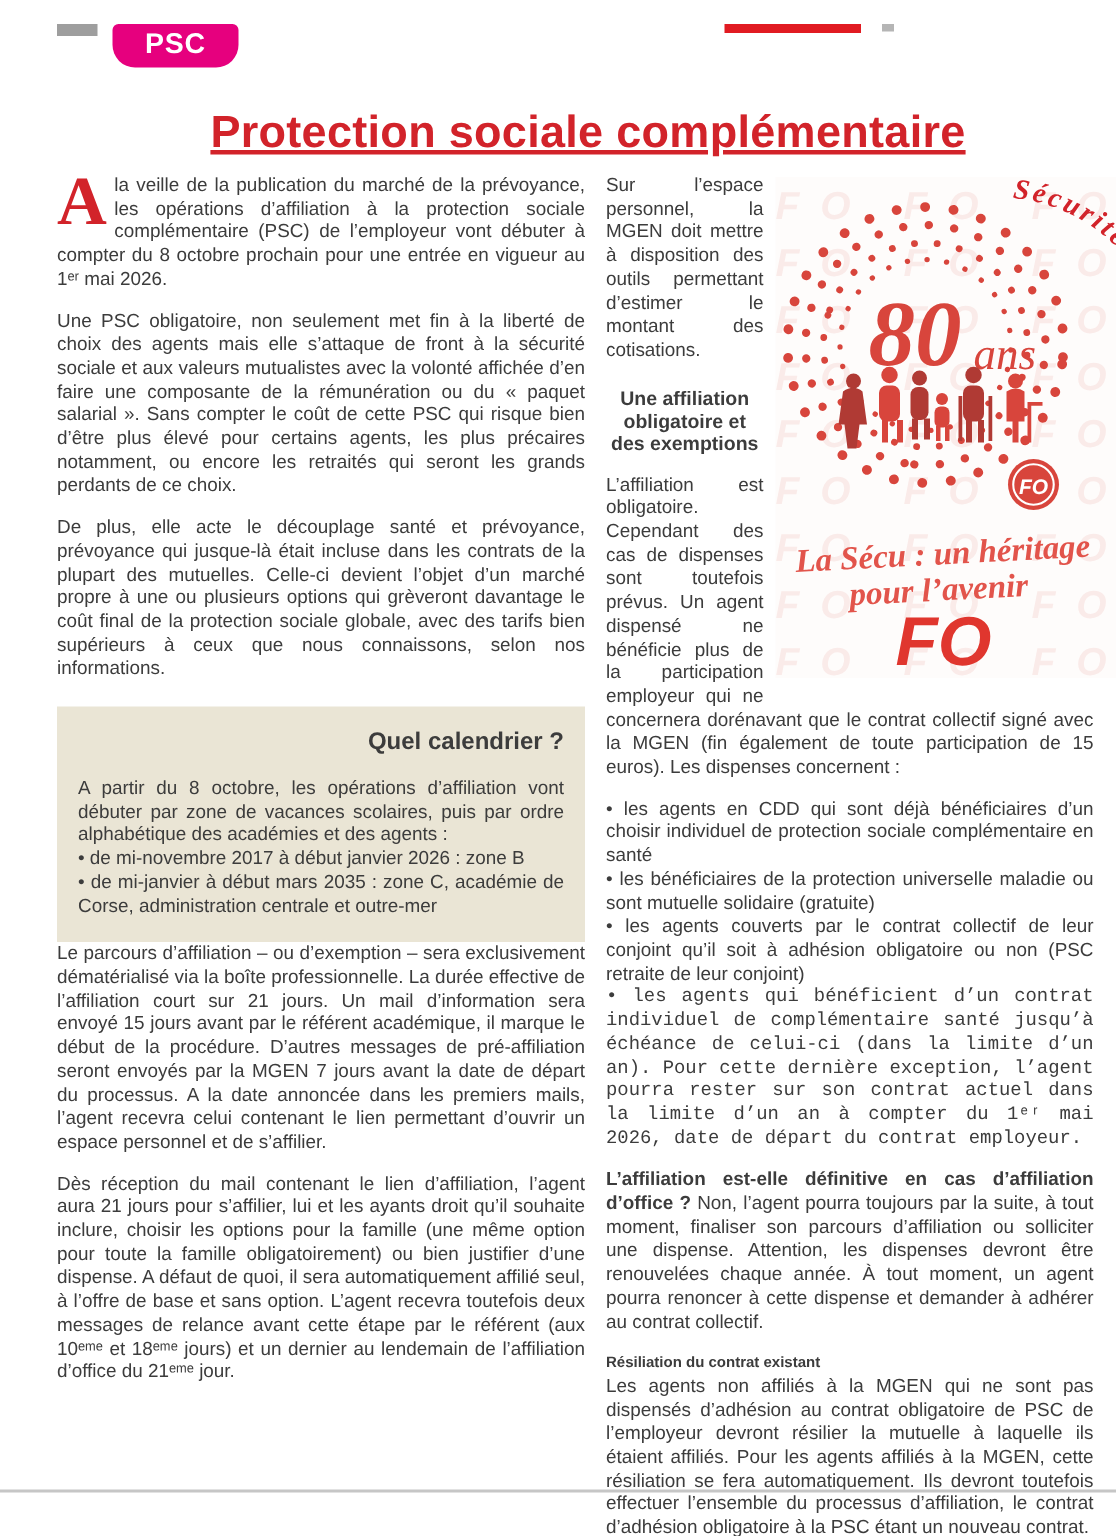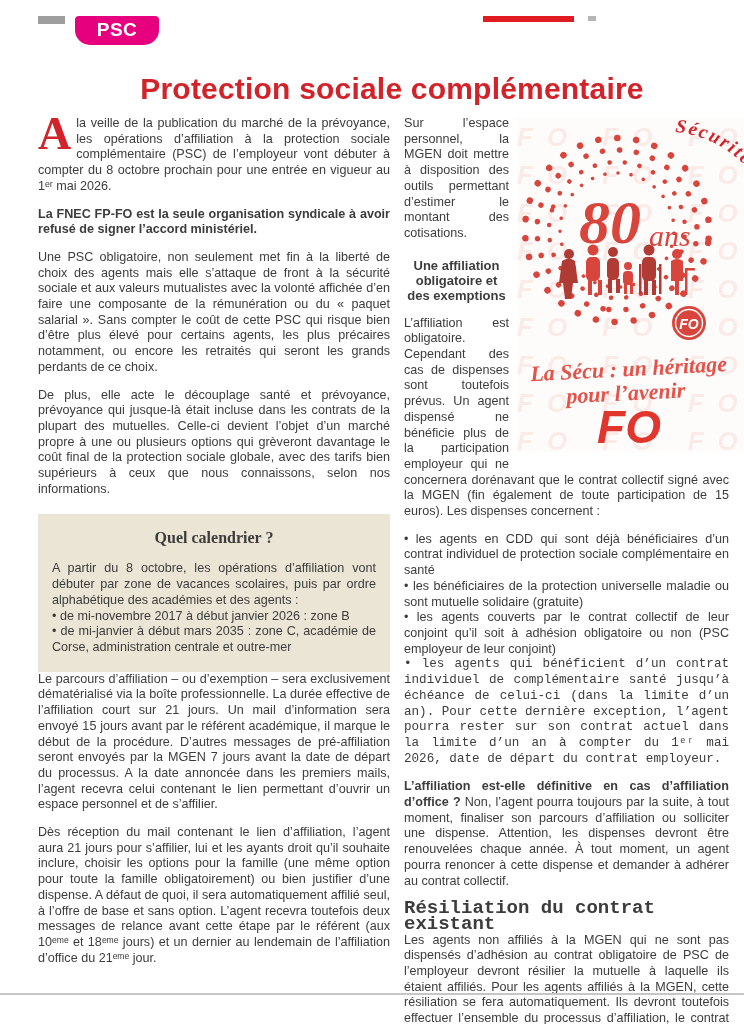--- a/index.html
+++ b/index.html
@@ -14,21 +14,21 @@
     position:absolute; left:75px; top:0; width:84px; height:29px;
     background:#e6007e; color:#fff; font-weight:bold; font-size:19px;
     letter-spacing:.5px; text-align:center; line-height:27px;
     border-radius:4px 4px 15px 15px;
   }
   .red-bar { position:absolute; left:483px; top:0; width:91px; height:6px; background:#e11b22; }
   .grey-mark { position:absolute; left:588px; top:0; width:8px; height:5px; background:#b5b5b5; }
 
   .title {
     padding:56px 20px 0 60px; text-align:center;
-    font-size:30px; font-weight:bold; color:#d2232a; letter-spacing:.2px;
+    font-size:30px; font-weight:bold; color:#d2232a; letter-spacing:.2px;text-decoration:underline;
   }
 
   
   .cols { display:flex; gap:14px; padding:10px 28px 0 38px; }
   .col-left  { width:352px; flex:0 0 352px; }
   .col-right { width:325px; flex:0 0 325px; }
 
   p, .li {
     margin:0 0 12px; font-size:12.6px; line-height:15.7px;
     text-align:justify; hyphens:auto; -webkit-hyphens:auto;
@@ -38,21 +38,21 @@
   .center-head { font-weight:bold; text-align:center; margin:20px 0 13px; font-size:13px; }
 
   
   .dropcap {
     float:left; color:#d2232a; font-weight:bold; font-size:46px;
     line-height:36px; padding-right:5px; font-family:"Liberation Serif","DejaVu Serif",serif;
   }
 
   
   .calendar-box { background:#eae5d5; padding:15px 14px 16px; margin:17px 0 0; }
-  .calendar-box .box-title { font-weight:bold; text-align:center; margin-bottom:14px;font-family:Liberation Serif, serif; }
+  .calendar-box .box-title { font-weight:bold; text-align:right; margin-bottom:14px; }
   .calendar-box p, .calendar-box .li { margin-bottom:0; }
 
   .insc-head { margin-top:21px; }
 
   
   .poster {
     float:right; width:230px; height:334px; margin:2px -18px 8px 8px;
     position:relative; overflow:hidden; background:#fefcfb;
   }
   .watermark {
@@ -75,21 +75,20 @@
   <div class="psc-badge">PSC</div>
   <div class="red-bar"></div>
   <div class="grey-mark"></div>
 
   <div class="title">Protection sociale complémentaire</div>
 
   <div class="cols">
 
     <div class="col-left">
       <p><span class="dropcap">A</span><span>la veille de la publication du marché de la prévoyance, les opérations d’affiliation à la protection sociale complémentaire (PSC) de l’employeur vont débuter à compter du 8 octobre prochain pour une entrée en vigueur au 1ᵉʳ mai 2026.</span></p>
-      <p class="bold">La FNEC FP-FO est la seule organisation syndicale à avoir refusé de signer l’accord ministériel.</p>
       <p>Une PSC obligatoire, non seulement met fin à la liberté de choix des agents mais elle s’attaque de front à la sécurité sociale et aux valeurs mutualistes avec la volonté affichée d’en faire une composante de la rémunération ou du « paquet salarial ». Sans compter le coût de cette PSC qui risque bien d’être plus élevé pour certains agents, les plus précaires notamment, ou encore les retraités qui seront les grands perdants de ce choix.</p>
       <p>De plus, elle acte le découplage santé et prévoyance, prévoyance qui jusque-là était incluse dans les contrats de la plupart des mutuelles. Celle-ci devient l’objet d’un marché propre à une ou plusieurs options qui grèveront davantage le coût final de la protection sociale globale, avec des tarifs bien supérieurs à ceux que nous connaissons, selon nos informations.</p>
 
       <div class="calendar-box">
         <div class="box-title">Quel calendrier ?</div>
         <p>A partir du 8 octobre, les opérations d’affiliation vont débuter par zone de vacances scolaires, puis par ordre alphabétique des académies et des agents :</p>
         <p class="li">• de mi-novembre 2017 à début janvier 2026 : zone B</p>
         <p class="li">• de mi-janvier à début mars 2035 : zone C, académie de Corse, administration centrale et outre-mer</p>
       </div>
 
@@ -178,24 +177,24 @@
             <text x="108" y="282" font-size="22">pour l’avenir</text>
           </g>
 
           <text x="112" y="325" text-anchor="middle" font-family="Liberation Sans, DejaVu Sans, sans-serif" font-weight="bold" font-style="italic" font-size="46" fill="#e0362e">FO</text>
         </svg>
       </div>
 
       <p>Sur l’espace personnel, la MGEN doit mettre à disposition des outils permettant d’estimer le montant des cotisations.</p>
       <div class="center-head" style="margin-top:16px;">Une affiliation obligatoire et des exemptions</div>
       <p>L’affiliation est obligatoire. Cependant des cas de dispenses sont toutefois prévus. Un agent dispensé ne bénéficie plus de la participation employeur qui ne concernera dorénavant que le contrat collectif signé avec la MGEN (fin également de toute participation de 15 euros). Les dispenses concernent :</p>
-      <p class="li">• les agents en CDD qui sont déjà bénéficiaires d’un contrat individuel de protection sociale complémentaire en santé</p>
+      <p class="li">• les agents en CDD qui sont déjà bénéficiaires d’un choisir individuel de protection sociale complémentaire en santé</p>
       <p class="li">• les bénéficiaires de la protection universelle maladie ou sont mutuelle solidaire (gratuite)</p>
-      <p class="li">• les agents couverts par le contrat collectif de leur conjoint qu’il soit à adhésion obligatoire ou non (PSC employeur de leur conjoint)</p>
+      <p class="li">• les agents couverts par le contrat collectif de leur conjoint qu’il soit à adhésion obligatoire ou non (PSC retraite de leur conjoint)</p>
       <p class="li" style="margin-bottom:12px;font-family:Liberation Mono, monospace;">• les agents qui bénéficient d’un contrat individuel de complémentaire santé jusqu’à échéance de celui-ci (dans la limite d’un an). Pour cette dernière exception, l’agent pourra rester sur son contrat actuel dans la limite d’un an à compter du 1ᵉʳ mai 2026, date de départ du contrat employeur.</p>
       <p><span class="q-head">L’affiliation est-elle définitive en cas d’affiliation d’office ?</span><span> Non, l’agent pourra toujours par la suite, à tout moment, finaliser son parcours d’affiliation ou solliciter une dispense. Attention, les dispenses devront être renouvelées chaque année. À tout moment, un agent pourra renoncer à cette dispense et demander à adhérer au contrat collectif.</span></p>
-      <div class="bold" style="font-size:19px; line-height:15.7px;font-family:Liberation Mono, monospace;">Résiliation du contrat existant</div>
+      <div class="bold" style="font-size:10px; line-height:15.7px;">Résiliation du contrat existant</div>
       <p><span>Les agents non affiliés à la MGEN qui ne sont pas dispensés d’adhésion au contrat obligatoire de PSC de l’employeur devront résilier la mutuelle à laquelle ils étaient affiliés. Pour les agents affiliés à la MGEN, cette résiliation se fera automatiquement. Ils devront toutefois effectuer l’ensemble du processus d’affiliation, le contrat d’adhésion obligatoire à la PSC étant un nouveau contrat.</span> </p>
     </div>
   </div>
 
   <div class="footer-rule"></div>
 </div>
 
 </body></html>

